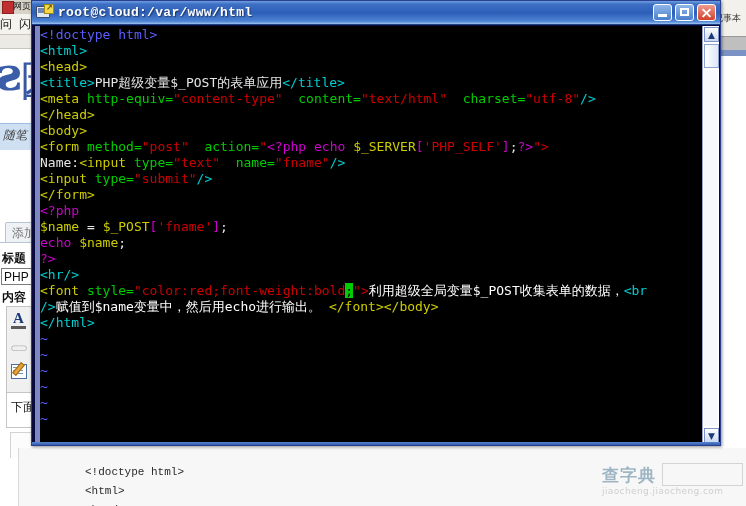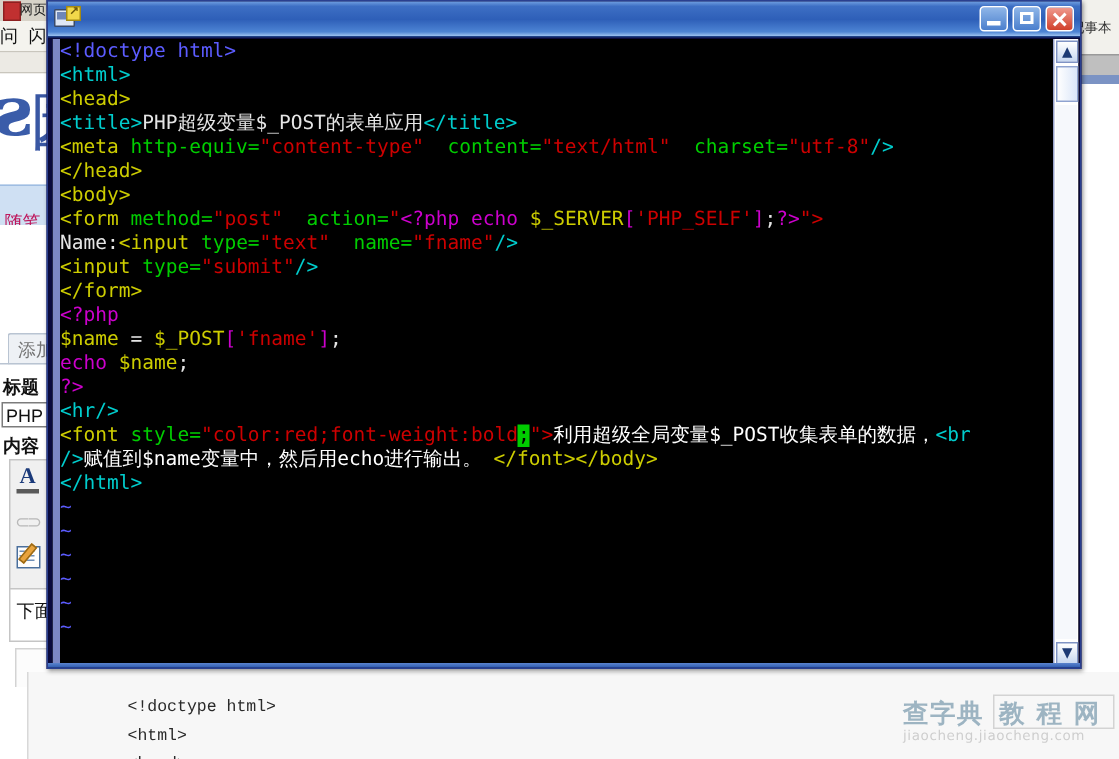--- a/index.html
+++ b/index.html
@@ -16,21 +16,21 @@
   #bg-browsertabs .tabtxt{position:absolute;left:13px;top:0px;font-size:9px;color:#202020;white-space:nowrap;overflow:hidden;width:21px;}
   #bg-menubar{position:absolute;left:0;top:14px;width:34px;height:20px;background:#f4f3ee;border-bottom:1px solid #c9c6bd;}
   #bg-menubar .mi{position:absolute;top:2px;font-size:12px;color:#111;}
   #bg-menubar .mi1{left:0px;}
   #bg-menubar .mi2{left:19px;}
   #bg-toolbar{position:absolute;left:0;top:35px;width:34px;height:13px;background:#eceae4;border-bottom:1px solid #c9c6bd;}
   #bg-logo{position:absolute;left:0;top:49px;width:34px;height:74px;background:#ffffff;overflow:hidden;}
   #bg-logo .swoosh{position:absolute;font-size:46px;color:#2a4fa2;font-family:"DejaVu Serif",serif;font-weight:bold;left:-4px;top:-2px;filter:blur(0.4px);opacity:.92;}
   #bg-logo .swoosh2{position:absolute;font-size:42px;color:#24459a;font-family:"DejaVu Serif",serif;left:20px;top:4px;opacity:.9;}
   #bg-navbar{position:absolute;left:0;top:123px;width:34px;height:26px;background:#cfe0f3;border-top:1px solid #9fbde2;border-bottom:1px solid #9fbde2;}
-  #bg-navbar .nv{position:absolute;left:3px;top:16px;font-size:12px;color:#be185d;white-space:nowrap;}
+  #bg-navbar .nv{position:absolute;left:3px;top:3px;font-size:12px;color:#404040;white-space:nowrap;font-style:italic;}
   #bg-blank1{position:absolute;left:0;top:150px;width:34px;height:56px;background:#ffffff;}
   #bg-panel{position:absolute;left:0;top:206px;width:34px;height:300px;background:#ffffff;}
   #bg-tabrow{position:absolute;left:5px;top:222px;width:29px;height:20px;background:#eef1f5;border:1px solid #b9c4d2;border-bottom:none;border-radius:2px 2px 0 0;}
   #bg-tabrow .tl{position:absolute;left:6px;top:2px;font-size:12px;color:#737373;white-space:nowrap;}
   #bg-tabsep{position:absolute;left:0;top:242px;width:34px;height:1px;background:#b9c4d2;}
   .fl{position:absolute;font-size:12px;font-weight:bold;color:#111;white-space:nowrap;}
   #lbl-title{left:2px;top:250px;}
   #inp-title{position:absolute;left:1px;top:268px;width:32px;height:17px;background:#fff;border:1px solid #7c7c7c;box-sizing:border-box;}
   #inp-title span{position:absolute;left:2px;top:1px;font-size:12px;color:#111;white-space:nowrap;font-family:"Liberation Sans",sans-serif;}
   #lbl-content{left:2px;top:289px;}
@@ -217,34 +217,34 @@
   <div id="bg-preview">
     <div class="pv pv0">&lt;!doctype html&gt;</div>
     <div class="pv pv1">&lt;html&gt;</div>
     <div class="pv pv2">&lt;head&gt;</div>
   </div>
 </div>
 
 <div id="watermark">
   <span class="wm-main">查字典</span>
   <span class="wm-box"></span>
-  <span class="wm-main" style="left:64px;">教 程 网</span>
   <span class="wm-sub">jiaocheng.jiaocheng.com</span>
 </div>
 
 <div id="term-window">
 
   <div id="term-titlebar">
     <div id="term-icon">
       <span class="scr"></span>
       <span class="scr2"></span>
       <span class="badge">
           <b>↗</b>
         </span>
     </div>
+    <div id="term-title">root@cloud:/var/www/html</div>
 
     <div class="winbtn" id="btn-min">
         <span class="g"></span>
       </div>
     <div class="winbtn" id="btn-max">
         <span class="g"></span>
       </div>
     <div class="winbtn" id="btn-close">
         <span class="g1"></span>
         <span class="g2"></span>

